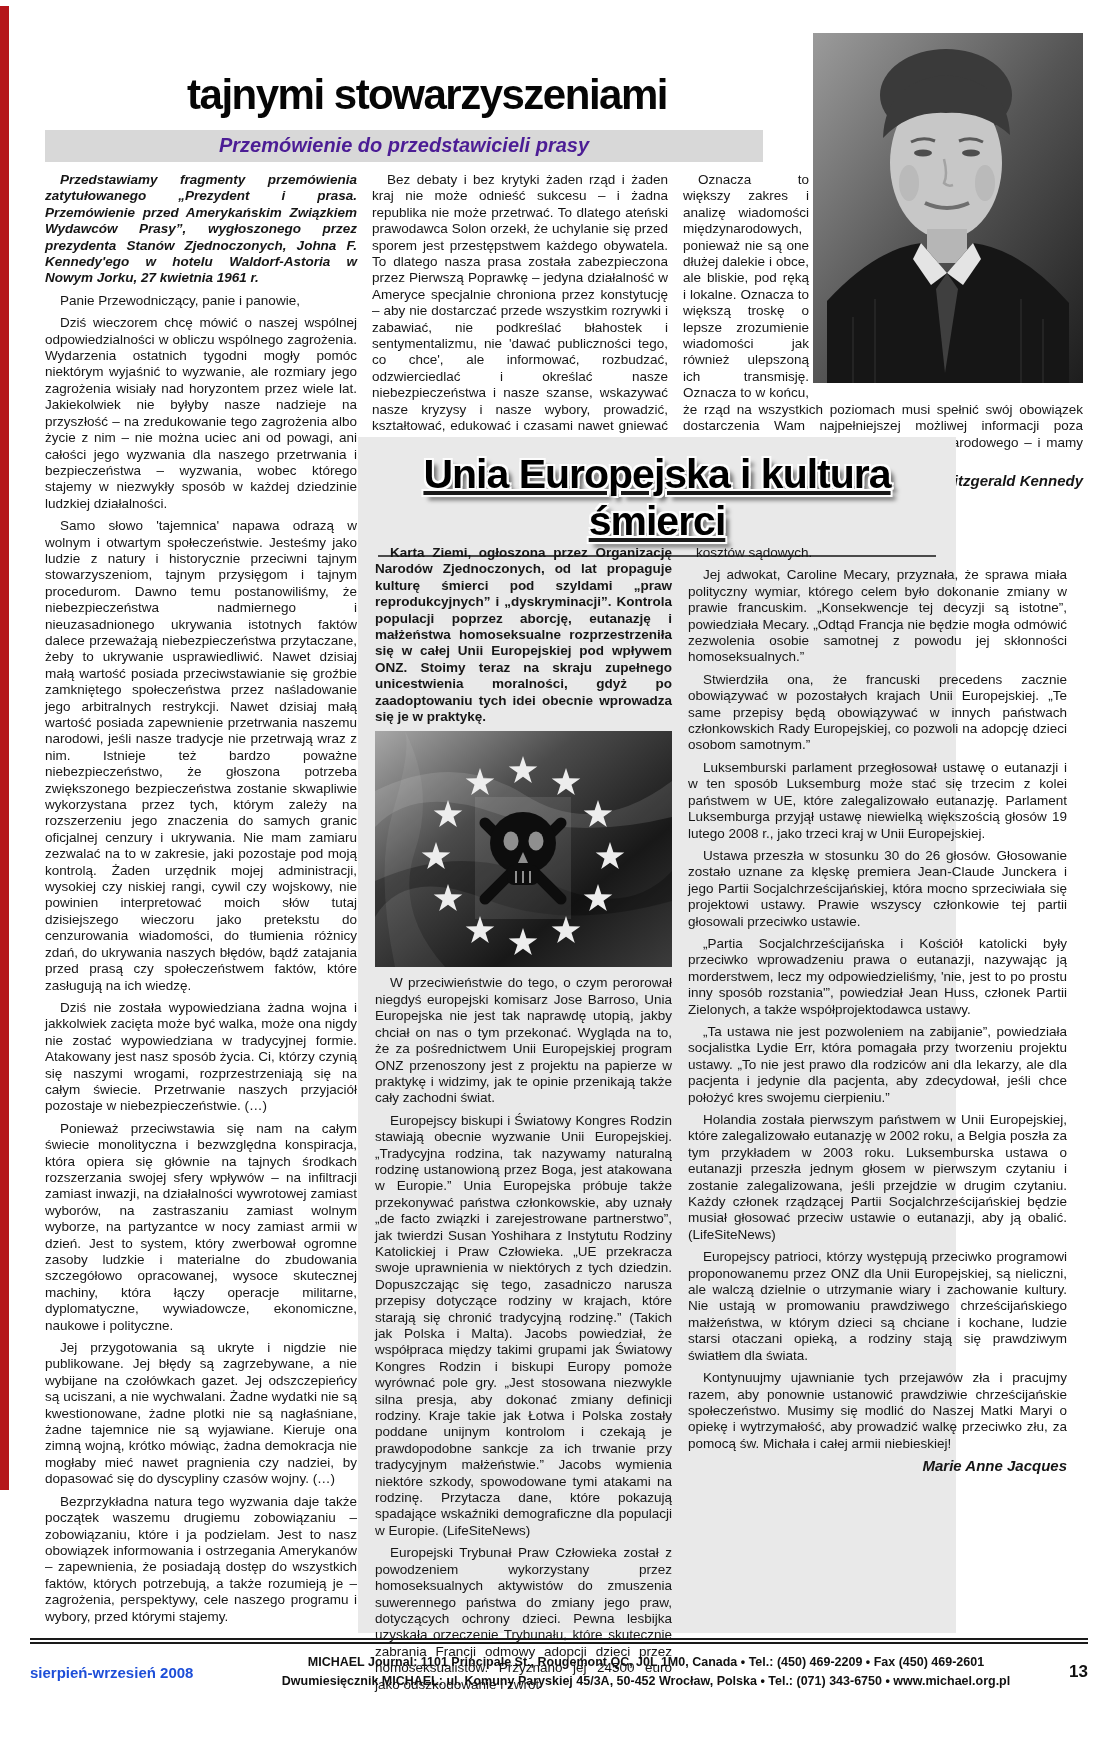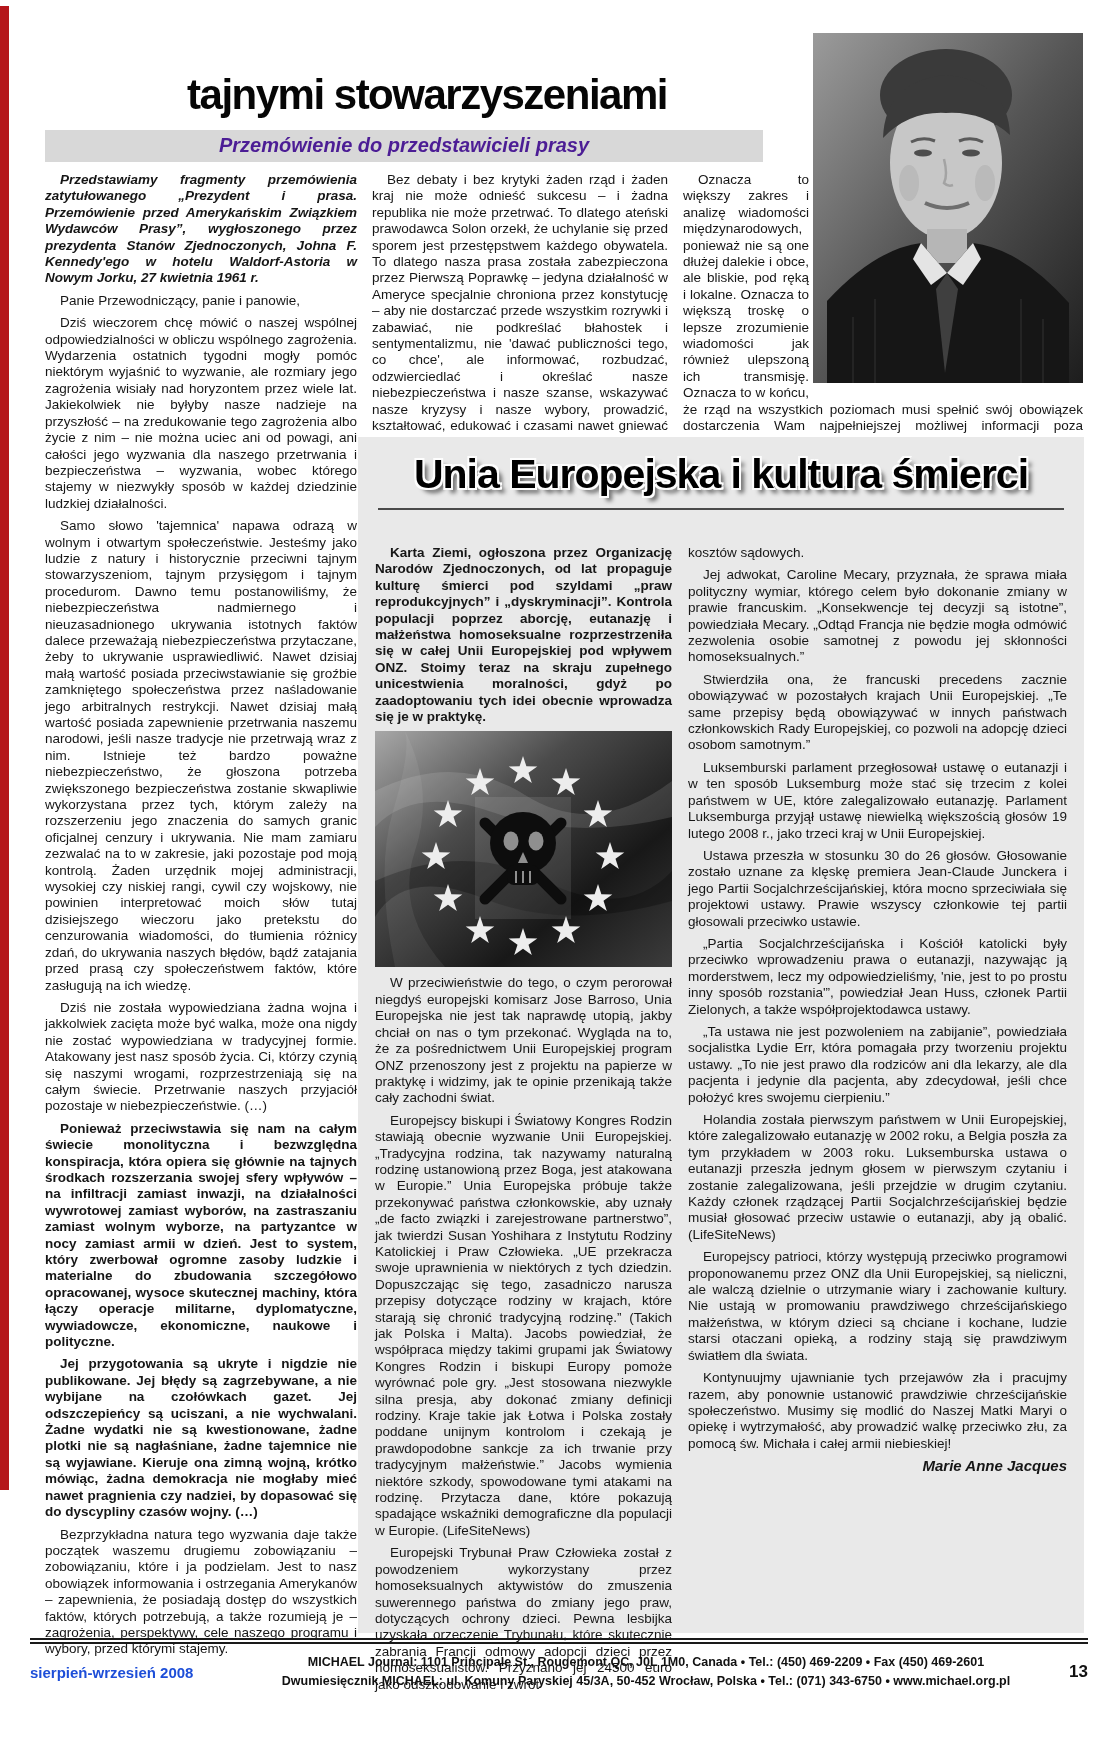--- a/index.html
+++ b/index.html
@@ -24,35 +24,36 @@
     color:#4c1d95;
   }
   .jfk-photo { position:absolute; left:813px; top:33px; width:270px; height:350px; display:block; }
 
   
   .col {
     position:absolute; text-align:justify;
     font-size:13.5px; line-height:16.4px; color:#161616;
   }
   .col p { margin:0 0 6px 0; text-indent:15px; }
-  .col p.bold { font-weight:bold; }
+  .col p.bold { font-weight:normal; }
   .col p.intro { font-weight:bold; font-style:italic; }
   .col1 { left:45px;  top:172px; width:312px; }
   .col2 { left:372px; top:172px; width:296px; }
   .col3 { left:683px; top:172px; width:400px; }
   .photo-spacer { float:right; width:274px; height:214px; }
   .byline {
     text-align:right; font-weight:bold; font-style:italic;
     font-size:15px; margin-top:2px;
   }
 
   
   .a2-panel {
-    position:absolute; left:358px; top:437px; width:726px; height:1196px;
+    position:absolute; left:358px; top:437px; width:598px; height:1196px;
     background:#e9e9e9;
+    text-decoration:underline;
   }
   .a2-title {
     margin:14px 10px 0; text-align:center;
     font-weight:bold; font-size:41px; letter-spacing:-1px; color:#000;
     text-shadow: -2px -2px 0 #fdfdfd, 2px -2px 0 #fdfdfd, -2px 2px 0 #fdfdfd,
                  2px 2px 0 #fdfdfd, 5px 5px 4px rgba(0,0,0,0.55);
   }
   .a2-rule { border:0; border-top:2px solid #4a4a4a; margin:10px 20px 0; }
   .a2-col { position:absolute; text-align:justify; font-size:13.5px; line-height:16.4px; color:#161616; }
   .a2-col p { margin:0 0 6px 0; text-indent:15px; }
@@ -213,21 +214,21 @@
           </g>
       </g>
     </svg>
 
     <p>W przeciwieństwie do tego, o czym perorował niegdyś europejski komisarz Jose Barroso, Unia Europejska nie jest tak naprawdę utopią, jakby chciał on nas o tym przekonać. Wygląda na to, że za pośrednictwem Unii Europejskiej program ONZ przenoszony jest z projektu na papierze w praktykę i widzimy, jak te opinie przenikają także cały zachodni świat.</p>
     <p>Europejscy biskupi i Światowy Kongres Rodzin stawiają obecnie wyzwanie Unii Europejskiej. „Tradycyjna rodzina, tak nazywamy naturalną rodzinę ustanowioną przez Boga, jest atakowana w Europie.” Unia Europejska próbuje także przekonywać państwa członkowskie, aby uznały „de facto związki i zarejestrowane partnerstwo”, jak twierdzi Susan Yoshihara z Instytutu Rodziny Katolickiej i Praw Człowieka. „UE przekracza swoje uprawnienia w niektórych z tych dziedzin. Dopuszczając się tego, zasadniczo narusza przepisy dotyczące rodziny w krajach, które starają się chronić tradycyjną rodzinę.” (Takich jak Polska i Malta). Jacobs powiedział, że współpraca między takimi grupami jak Światowy Kongres Rodzin i biskupi Europy pomoże wyrównać pole gry. „Jest stosowana niezwykle silna presja, aby dokonać zmiany definicji rodziny. Kraje takie jak Łotwa i Polska zostały poddane unijnym kontrolom i czekają je prawdopodobne sankcje za ich trwanie przy tradycyjnym małżeństwie.” Jacobs wymienia niektóre szkody, spowodowane tymi atakami na rodzinę. Przytacza dane, które pokazują spadające wskaźniki demograficzne dla populacji w Europie. (LifeSiteNews)</p>
     <p>Europejski Trybunał Praw Człowieka został z powodzeniem wykorzystany przez homoseksualnych aktywistów do zmuszenia suwerennego państwa do zmiany jego praw, dotyczących ochrony dzieci. Pewna lesbijka uzyskała orzeczenie Trybunału, które skutecznie zabrania Francji odmowy adopcji dzieci przez homoseksualistów. Przyznano jej 24500 euro jako odszkodowanie i zwrot</p>
   </div>
 
   <div class="a2-col a2-colB">
-    <p style="text-indent:0;">kosztów sądowych.</p>
+    <p style="text-indent:0;margin-left:8px;">kosztów sądowych.</p>
     <p>Jej adwokat, Caroline Mecary, przyznała, że sprawa miała polityczny wymiar, którego celem było dokonanie zmiany w prawie francuskim. „Konsekwencje tej decyzji są istotne”, powiedziała Mecary. „Odtąd Francja nie będzie mogła odmówić zezwolenia osobie samotnej z powodu jej skłonności homoseksualnych.”</p>
     <p>Stwierdziła ona, że francuski precedens zacznie obowiązywać w pozostałych krajach Unii Europejskiej. „Te same przepisy będą obowiązywać w innych państwach członkowskich Rady Europejskiej, co pozwoli na adopcję dzieci osobom samotnym.”</p>
     <p>Luksemburski parlament przegłosował ustawę o eutanazji i w ten sposób Luksemburg może stać się trzecim z kolei państwem w UE, które zalegalizowało eutanazję. Parlament Luksemburga przyjął ustawę niewielką większością głosów 19 lutego 2008 r., jako trzeci kraj w Unii Europejskiej.</p>
     <p>Ustawa przeszła w stosunku 30 do 26 głosów. Głosowanie zostało uznane za klęskę premiera Jean-Claude Junckera i jego Partii Socjalchrześcijańskiej, która mocno sprzeciwiała się projektowi ustawy. Prawie wszyscy członkowie tej partii głosowali przeciwko ustawie.</p>
     <p>„Partia Socjalchrześcijańska i Kościół katolicki były przeciwko wprowadzeniu prawa o eutanazji, nazywając ją morderstwem, lecz my odpowiedzieliśmy, 'nie, jest to po prostu inny sposób rozstania'”, powiedział Jean Huss, członek Partii Zielonych, a także współprojektodawca ustawy.</p>
     <p>„Ta ustawa nie jest pozwoleniem na zabijanie”, powiedziała socjalistka Lydie Err, która pomagała przy tworzeniu projektu ustawy. „To nie jest prawo dla rodziców ani dla lekarzy, ale dla pacjenta i jedynie dla pacjenta, aby zdecydował, jeśli chce położyć kres swojemu cierpieniu.”</p>
     <p>Holandia została pierwszym państwem w Unii Europejskiej, które zalegalizowało eutanazję w 2002 roku, a Belgia poszła za tym przykładem w 2003 roku. Luksemburska ustawa o eutanazji przeszła jednym głosem w pierwszym czytaniu i zostanie zalegalizowana, jeśli przejdzie w drugim czytaniu. Każdy członek rządzącej Partii Socjalchrześcijańskiej będzie musiał głosować przeciw ustawie o eutanazji, aby ją obalić. (LifeSiteNews)</p>
     <p>Europejscy patrioci, którzy występują przeciwko programowi proponowanemu przez ONZ dla Unii Europejskiej, są nieliczni, ale walczą dzielnie o utrzymanie wiary i zachowanie kultury. Nie ustają w promowaniu prawdziwego chrześcijańskiego małżeństwa, w którym dzieci są chciane i kochane, ludzie starsi otaczani opieką, a rodziny stają się prawdziwym światłem dla świata.</p>
     <p>Kontynuujmy ujawnianie tych przejawów zła i pracujmy razem, aby ponownie ustanowić prawdziwie chrześcijańskie społeczeństwo. Musimy się modlić do Naszej Matki Maryi o opiekę i wytrzymałość, aby prowadzić walkę przeciwko złu, za pomocą św. Michała i całej armii niebieskiej!</p>
     <p class="byline">Marie Anne Jacques</p>

